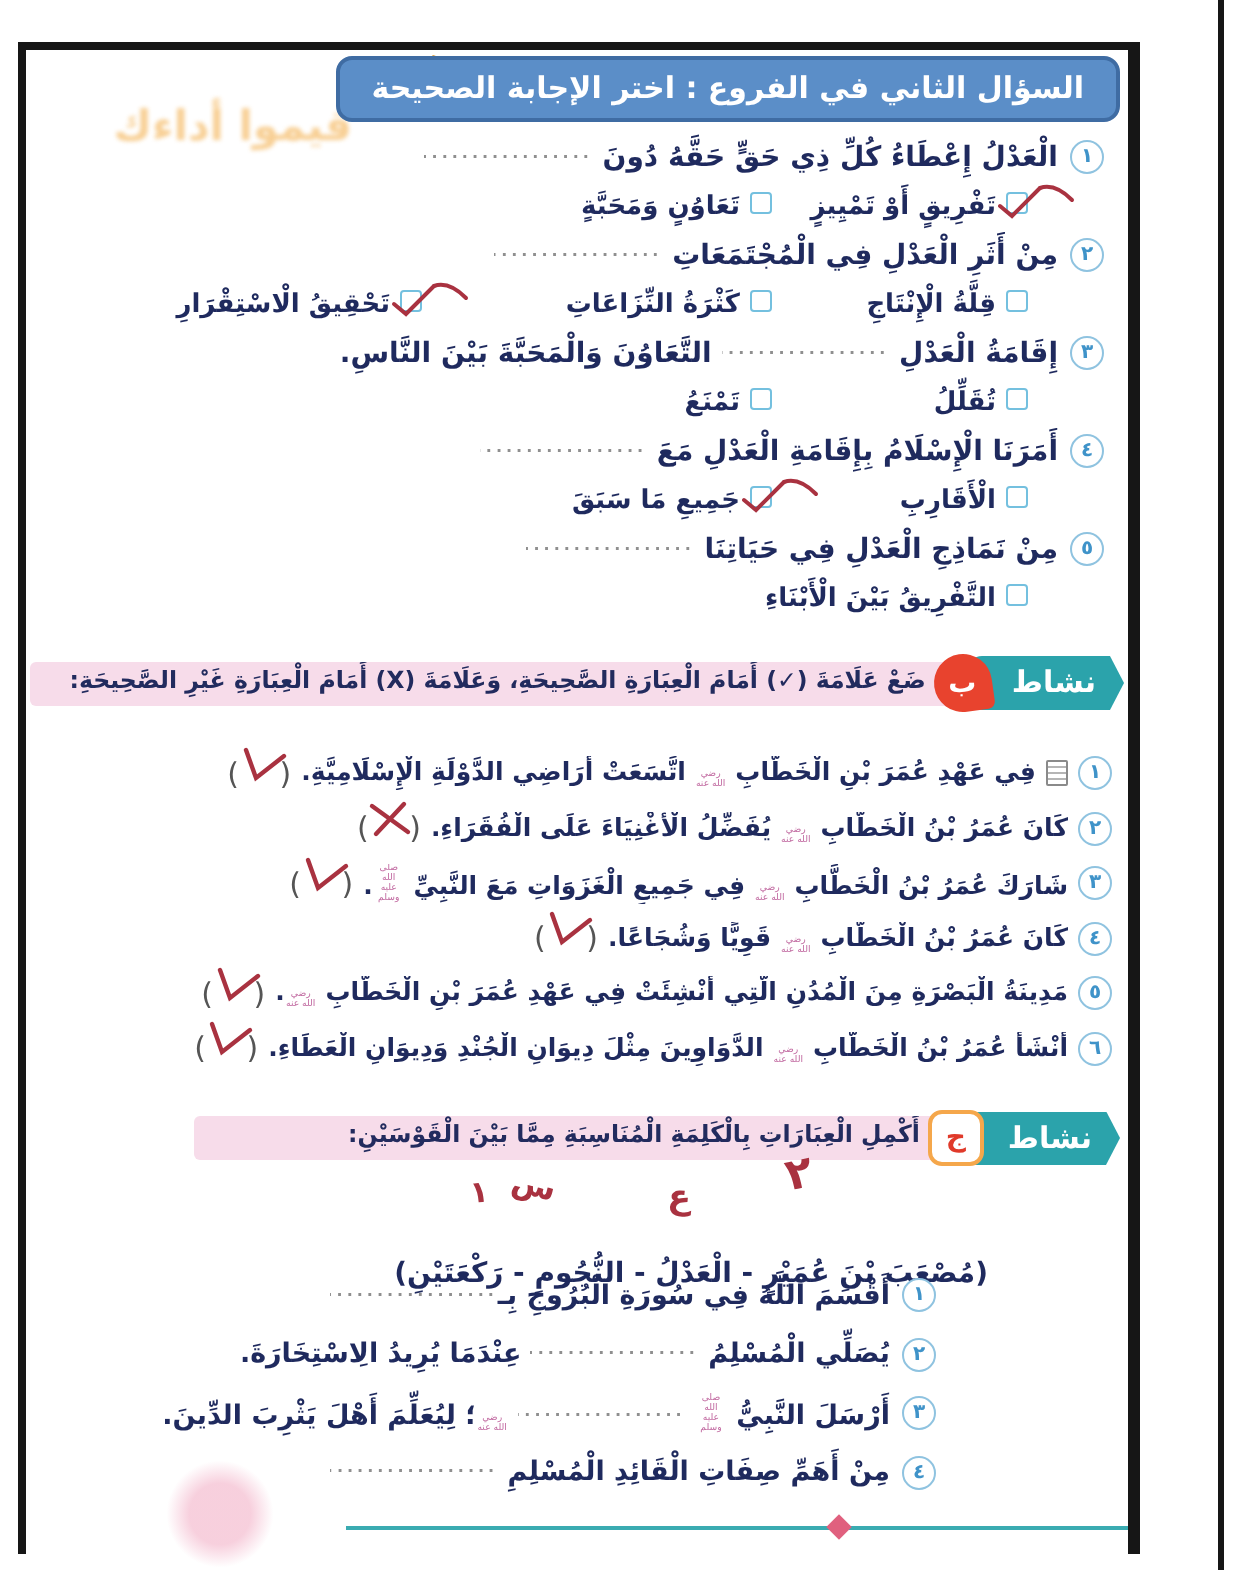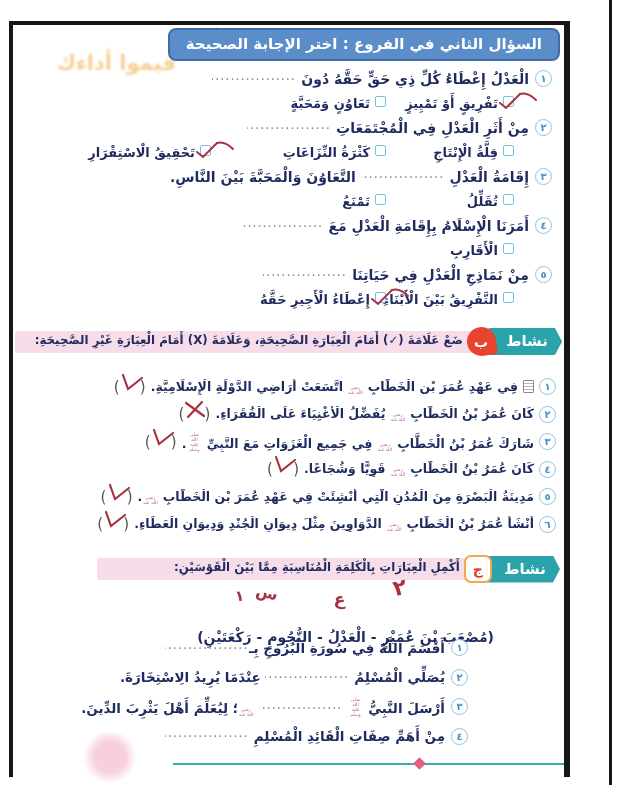--- a/index.html
+++ b/index.html
@@ -200,45 +200,45 @@
             <span class="q-text">أَمَرَنَا الْإِسْلَامُ بِإِقَامَةِ الْعَدْلِ مَعَ <span class="dots">........................................</span></span>
           </div>
           <div class="opts">
             <div class="opt">
               <span class="cbwrap">
                   <span class="cb"></span>
 
               </span>
               <span>الْأَقَارِبِ</span>
             </div>
-          </div>
-        </div>
-
-        <div class="q">
-          <div class="q-line">
-            <span class="numc">٥</span>
-            <span class="q-text">مِنْ نَمَاذِجِ الْعَدْلِ فِي حَيَاتِنَا <span class="dots">........................................</span></span>
-          </div>
-          <div class="opts">
-            <div class="opt">
-              <span class="cbwrap">
-                  <span class="cb"></span>
-
-              </span>
-              <span>التَّفْرِيقُ بَيْنَ الْأَبْنَاءِ</span>
-            </div>
             <div class="opt checked">
               <span class="cbwrap">
                   <span class="cb"></span>
                 <svg class="opt-mark" viewBox="0 0 46 24" fill="none" stroke="#a93240" stroke-width="2" stroke-linecap="round">
                     <path d="M8 14 L14 19 L28 5"></path>
                     <path d="M28 5 C34 3 40 7 44 11"></path>
                   </svg>
               </span>
-              <span>إِعْطَاءُ الْأَجِيرِ حَقَّهُ</span>
+              <span>جَمِيعِ مَا سَبَقَ</span>
+            </div>
+          </div>
+        </div>
+
+        <div class="q">
+          <div class="q-line">
+            <span class="numc">٥</span>
+            <span class="q-text">مِنْ نَمَاذِجِ الْعَدْلِ فِي حَيَاتِنَا <span class="dots">........................................</span></span>
+          </div>
+          <div class="opts">
+            <div class="opt">
+              <span class="cbwrap">
+                  <span class="cb"></span>
+
+              </span>
+              <span>التَّفْرِيقُ بَيْنَ الْأَبْنَاءِ</span>
             </div>
           </div>
         </div>
       </div>
 
       <div class="band-row bandB">
         <div class="activity-badge">نشاط</div>
         <div class="balloon">
             <span>ب</span>
           </div>

